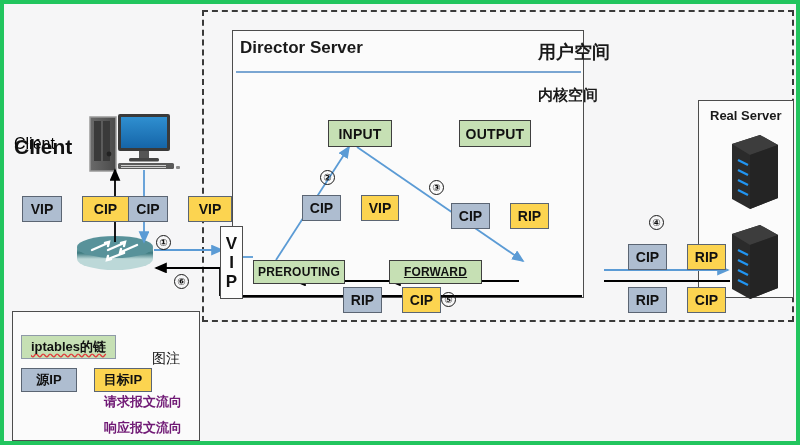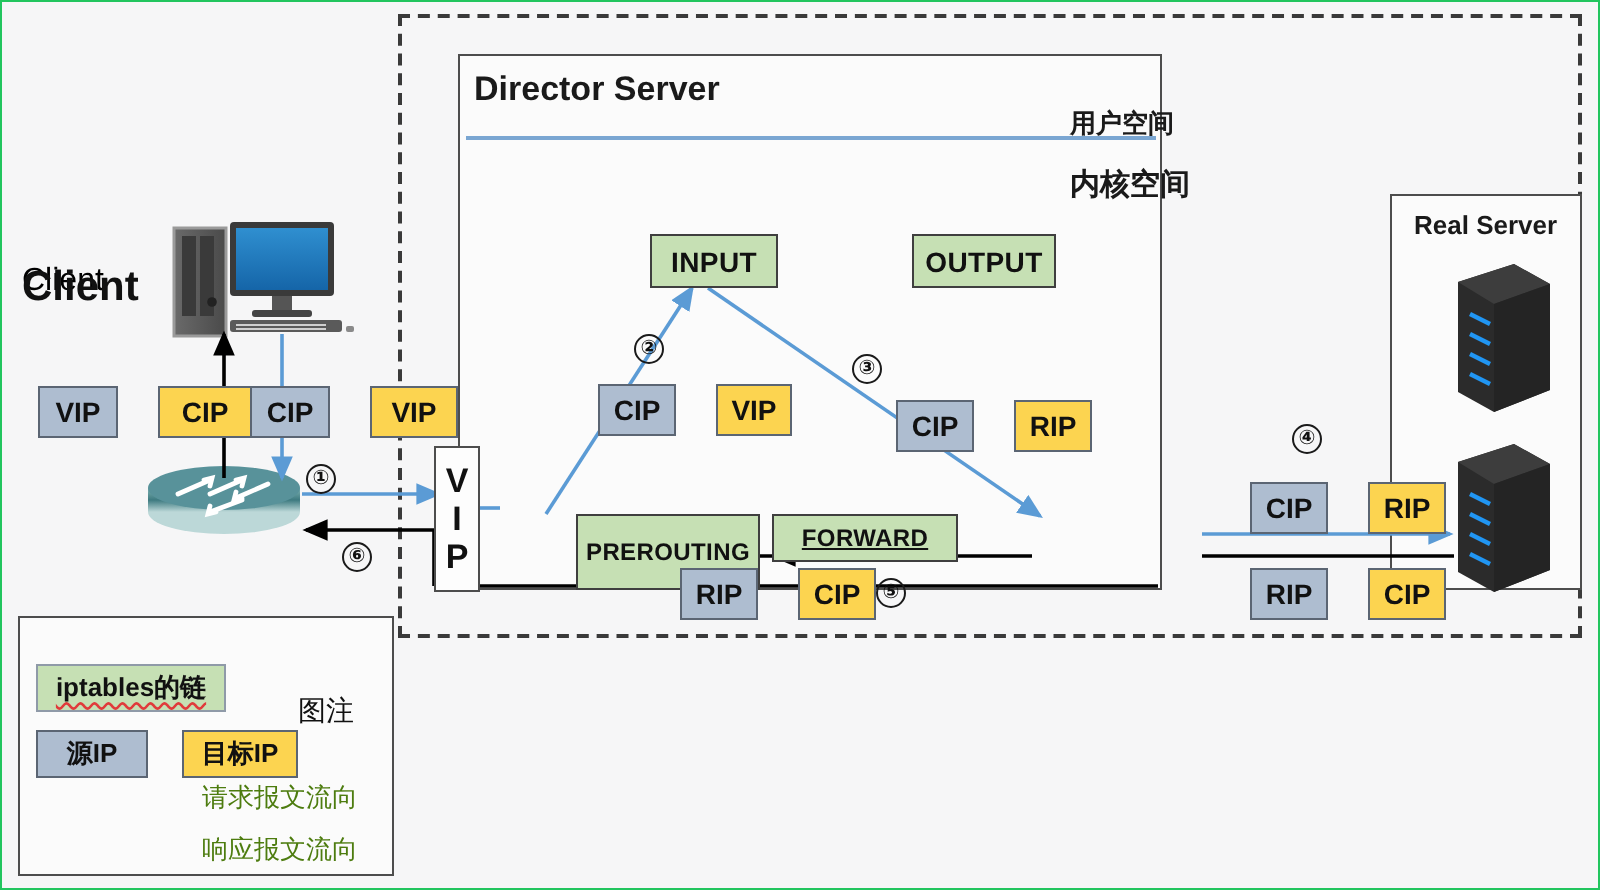--- a/index.html
+++ b/index.html
@@ -1,19 +1,19 @@
 <!DOCTYPE html>
 <html><head>
 <meta charset="utf-8">
 <style>
   html,body{margin:0;padding:0;background:#fff;}
   body{width:800px;height:445px;overflow:hidden;
        font-family:"Liberation Sans","DejaVu Sans",sans-serif;}
   #canvas{position:relative;width:800px;height:445px;background:#f6f6f7;
-          border:1px solid #22c55e;box-sizing:border-box;overflow:hidden;}
+          border:4px solid #22c55e;box-sizing:border-box;overflow:hidden;}
   .abs{position:absolute;box-sizing:border-box;}
 
   
   .dashed-region{border:2px dashed #3a3a3a;background:transparent;}
 
   
   .plain-box{border:1.5px solid #4d4d4d;background:#fbfbfb;}
 
   
   .chain{background:#c6e0b4;border:1.5px solid #3f3f3f;
@@ -58,36 +58,36 @@
             display:flex;align-items:center;justify-content:center;
             font-weight:bold;font-size:13px;color:#111;
             text-decoration:underline wavy #e03b3b;
             text-underline-offset:2px;}
   .lg-src{background:#aebdd0;border:1.5px solid #5b6573;
           display:flex;align-items:center;justify-content:center;
           font-weight:bold;font-size:13px;color:#111;}
   .lg-dst{background:#fcd450;border:1.5px solid #5b6573;
           display:flex;align-items:center;justify-content:center;
           font-weight:bold;font-size:13px;color:#111;text-align:center;}
-  .lg-text{font-size:13px;font-weight:normal;color:#4d7c0f;}
+  .lg-text{font-size:13px;font-weight:bold;color:#701a75;}
 
   svg.ov{position:absolute;left:0;top:0;width:800px;height:445px;
          pointer-events:none;}
 </style>
 </head>
 <body>
 
 <div id="canvas">
 
   <div class="abs dashed-region" style="left:198px;top:6px;width:592px;height:312px;"></div>
 
   <div class="abs plain-box" style="left:228px;top:26px;width:352px;height:268px;"></div>
 
   <div class="abs hd-en" style="left:236px;top:34px;font-size:17px;">Director Server</div>
-  <div class="abs hd-cn" style="left:534px;top:52px;font-size:13px;">用户空间</div>
+  <div class="abs hd-cn" style="left:534px;top:36px;font-size:18px;">用户空间</div>
   <div class="abs divider" style="left:232px;top:67px;width:345px;"></div>
   <div class="abs hd-cn" style="left:534px;top:82px;font-size:15px;">内核空间</div>
 
   <div class="abs plain-box" style="left:694px;top:96px;width:96px;height:198px;"></div>
   <div class="abs hd-en" style="left:706px;top:104px;font-size:13px;">Real Server</div>
 
   <div class="abs" style="left:10px;top:131px;" class2="">Client</div>
   <div class="abs client-label" style="left:10px;top:131px;">Client</div>
 
   <svg class="ov" viewBox="0 0 800 445">
@@ -224,21 +224,21 @@
 
   <div class="abs vip-box" style="left:216px;top:222px;width:23px;height:73px;">
     <span>V</span>
     <span>I</span>
     <span>P</span>
   </div>
 
   <div class="abs chain" style="left:455px;top:116px;width:72px;height:27px;font-size:14px;">OUTPUT</div>
   <div class="abs chain" style="left:324px;top:116px;width:64px;height:27px;font-size:14px;">INPUT</div>
 
-  <div class="abs chain" style="left:249px;top:256px;width:92px;height:38px;font-size:12px;margin-left:38px;">PREROUTING</div>
+  <div class="abs chain" style="left:249px;top:256px;width:92px;height:24px;font-size:12px;">PREROUTING</div>
   <div class="abs chain" style="left:385px;top:256px;width:93px;height:24px;font-size:12px;text-decoration:underline;">FORWARD</div>
 
   <div class="abs pkt" style="left:298px;top:191px;">
     <span class="src" style="width:37px;">CIP</span>
     <span class="dst" style="width:36px;">VIP</span>
   </div>
 
   <div class="abs pkt" style="left:447px;top:199px;">
     <span class="src" style="width:37px;">CIP</span>
     <span class="dst" style="width:37px;">RIP</span>

